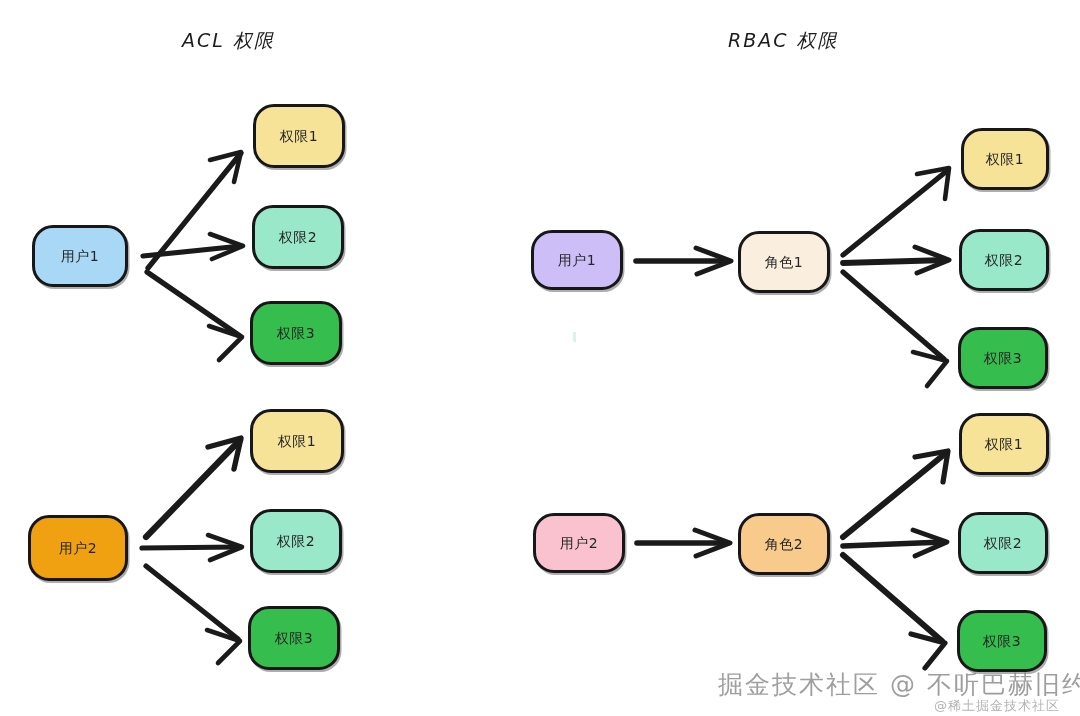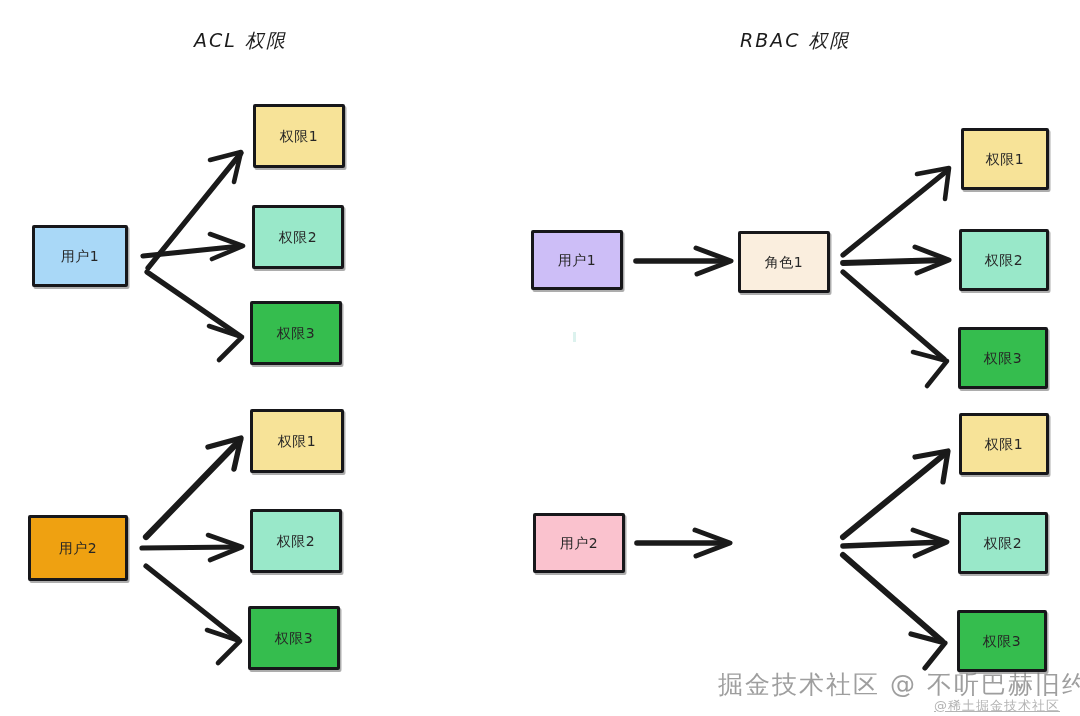--- a/index.html
+++ b/index.html
@@ -20,27 +20,26 @@
   }
   .section-title {
     position: absolute;
     font-family: "DejaVu Sans", sans-serif;
     font-size: 19px;
     color: #1c1c1c;
     letter-spacing: 2px;
     white-space: nowrap;
     font-style: italic;
     font-weight: 500;
-    margin-left: 12px;
   }
   .node {
     position: absolute;
     box-sizing: border-box;
     border: 3.5px solid #17171a;
-    border-radius: 2px;
+    border-radius: 21px;
     display: flex;
     align-items: center;
     justify-content: center;
     font-size: 14px;
     color: #262626;
     letter-spacing: 0.5px;
     font-family: "DejaVu Sans", sans-serif;
     box-shadow: 1.5px 2px 0 rgba(20,20,20,0.35);
   }
   .node-label {
@@ -65,21 +64,20 @@
     white-space: nowrap;
   }
   .wm-sub {
     position: absolute;
     font-family: "DejaVu Sans", sans-serif;
     font-size: 13px;
     color: #9a9a9a;
     opacity: 0.75;
     letter-spacing: 1px;
     white-space: nowrap;
-    text-decoration: underline;
   }
   .speck {
     position: absolute;
     width: 3px;
     height: 10px;
     background: #bfe8e0;
     opacity: 0.55;
   }
 </style>
 </head>
@@ -175,20 +173,23 @@
   <div class="node" style="left: 959px; top: 229px; width: 90px; height: 62px; background: rgb(153, 232, 201); border-color: rgb(23, 23, 26);">
     <span class="node-label">权限2</span>
   </div>
   <div class="node" style="left: 958px; top: 327px; width: 90px; height: 62px; background: rgb(53, 189, 78); border-color: rgb(23, 23, 26);">
     <span class="node-label">权限3</span>
   </div>
 
   <div class="node" style="left: 533px; top: 513px; width: 92px; height: 60px; background: rgb(250, 194, 206); border-color: rgb(23, 23, 26);">
     <span class="node-label">用户2</span>
   </div>
+  <div class="node" style="left: 738px; top: 513px; width: 92px; height: 62px; background: rgb(248, 203, 140); border-color: rgb(23, 23, 26);">
+    <span class="node-label">角色2</span>
+  </div>
   <div class="node" style="left: 959px; top: 413px; width: 90px; height: 62px; background: rgb(247, 227, 152); border-color: rgb(23, 23, 26);">
     <span class="node-label">权限1</span>
   </div>
   <div class="node" style="left: 958px; top: 512px; width: 90px; height: 62px; background: rgb(153, 232, 201); border-color: rgb(23, 23, 26);">
     <span class="node-label">权限2</span>
   </div>
   <div class="node" style="left: 957px; top: 610px; width: 90px; height: 62px; background: rgb(53, 189, 78); border-color: rgb(23, 23, 26);">
     <span class="node-label">权限3</span>
   </div>
 

